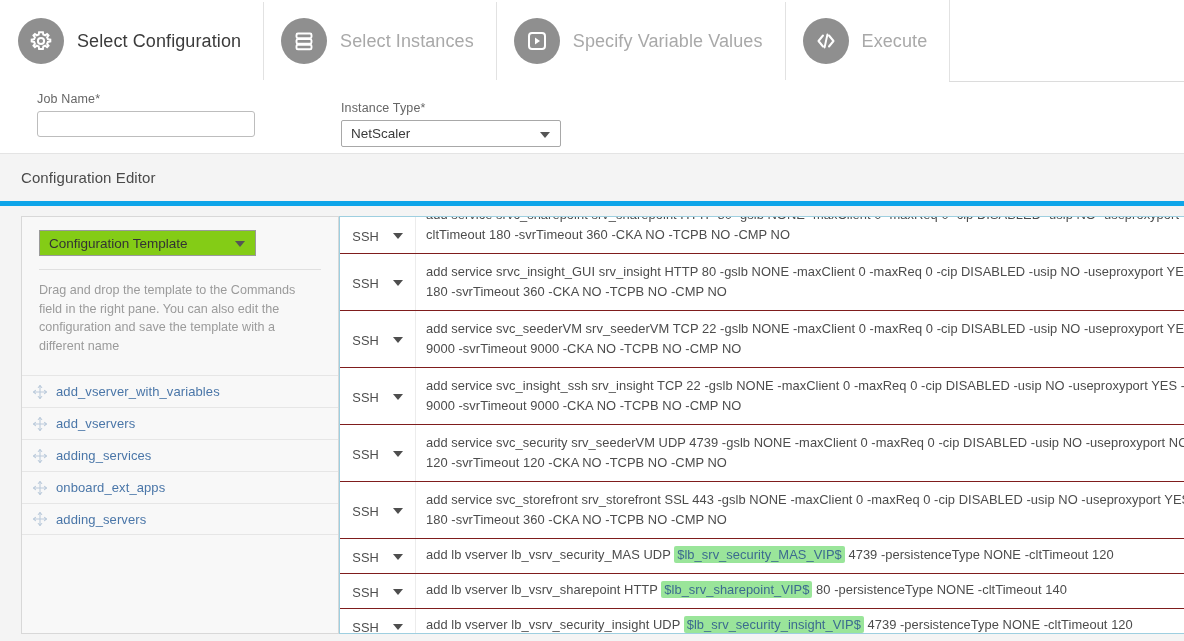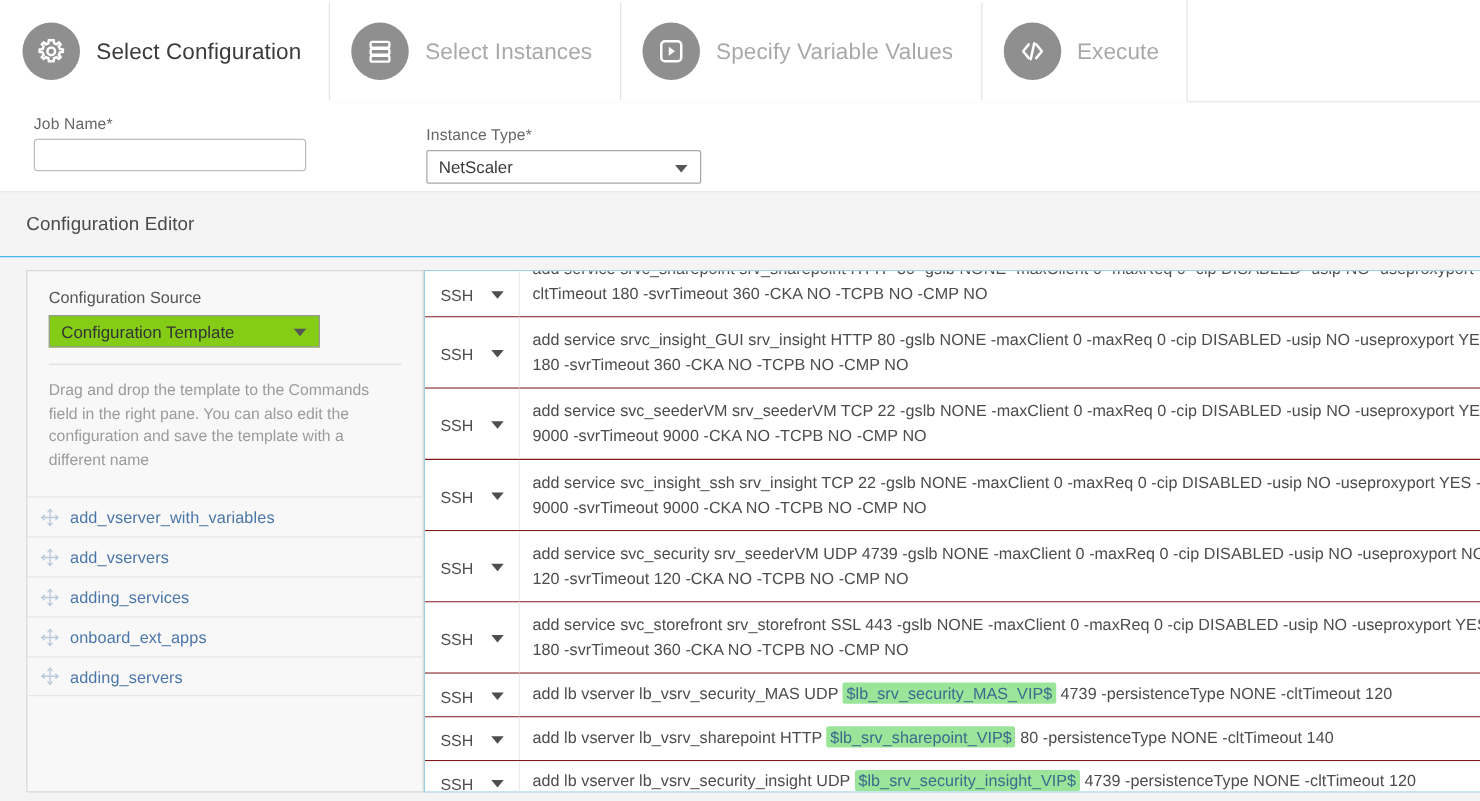--- a/index.html
+++ b/index.html
@@ -68,21 +68,21 @@
   }
 
   
   .formrow {
     height: 72px;
     background: #ffffff;
     position: relative;
     border-bottom: 1px solid #e4e4e4;
   }
   .field { position: absolute; }
-  .field-job { left: 27px; top: 10px; }
+  .field-job { left: 37px; top: 10px; }
   .field-inst { left: 341px; top: 3px; margin-top: 16px; }
   .flabel {
     display: block;
     font-size: 12.5px;
     color: #666666;
     margin-bottom: 5px;
     letter-spacing: .15px;
   }
   .textinput {
     width: 218px; height: 26px;
@@ -118,21 +118,21 @@
     border-top: 6px solid #555;
   }
 
   
   .editorbar {
     height: 52px;
     background: #f4f4f4;
     display: flex;
     align-items: center;
     padding-left: 21px;
-    border-bottom: 1px solid #0ea5e9;
+    border-bottom: 5px solid #0ea5e9;
   }
   .editorbar .title {
     font-size: 15px;
     color: #4a4a4a;
     letter-spacing: .1px;
   }
 
   
   .panes {
     position: relative;
@@ -341,21 +341,20 @@
 </div>
 
 <div class="editorbar">
   <span class="title">Configuration Editor</span>
 </div>
 
 <div class="panes">
 
   <div class="leftpane">
     <div class="src-block">
-      <div class="src-label">Configuration Source</div>
       <div class="src-select">
         <span>Configuration Template</span>
         <span class="caret"></span>
       </div>
     </div>
     <div class="src-hr"></div>
     <div class="src-hint">Drag and drop the template to the Commands field in the right pane. You can also edit the configuration and save the template with a different name</div>
 
     <div class="tpl-list">
       <div class="tpl-item">

